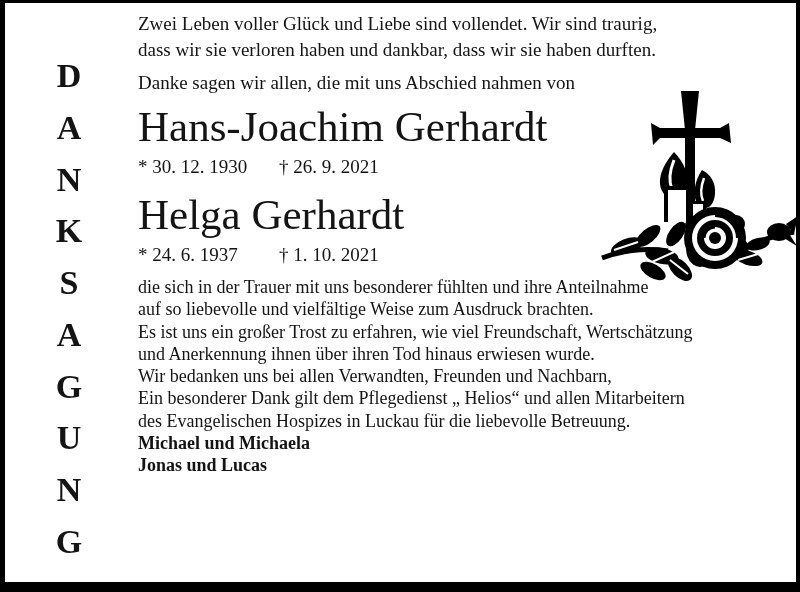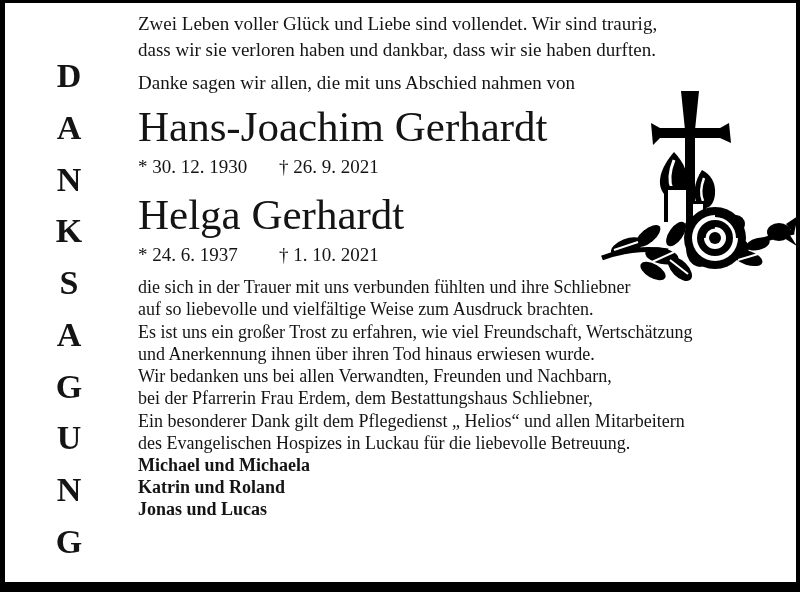--- a/index.html
+++ b/index.html
@@ -129,33 +129,31 @@
     <div class="dates-row">
       <span class="birth-date">* 30. 12. 1930</span><span class="death-date">† 26. 9. 2021</span>
     </div>
 
     <h1 class="deceased-name name-2">Helga Gerhardt</h1>
     <div class="dates-row">
       <span class="birth-date">* 24. 6. 1937</span><span class="death-date">† 1. 10. 2021</span>
     </div>
 
     <div class="body-block">
-      <div class="body-line">die sich in der Trauer mit uns verbunden fühlten und ihre Schliebner</div>
+      <div class="body-line">die sich in der Trauer mit uns besonderer fühlten und ihre Anteilnahme</div>
       <div class="body-line">auf so liebevolle und vielfältige Weise zum Ausdruck brachten.</div>
       <div class="body-line">Es ist uns ein großer Trost zu erfahren, wie viel Freundschaft, Wertschätzung</div>
       <div class="body-line">und Anerkennung ihnen über ihren Tod hinaus erwiesen wurde.</div>
       <div class="body-line">Wir bedanken uns bei allen Verwandten, Freunden und Nachbarn,</div>
-      <div class="body-line">bei der Pfarrerin Frau Erdem, dem Bestattungshaus Schliebner,</div>
       <div class="body-line">Ein besonderer Dank gilt dem Pflegedienst „ Helios“ und allen Mitarbeitern</div>
       <div class="body-line">des Evangelischen Hospizes in Luckau für die liebevolle Betreuung.</div>
     </div>
 
     <div class="family-block">
       <div class="family-line">Michael und Michaela</div>
-      <div class="family-line">Katrin und Roland</div>
       <div class="family-line">Jonas und Lucas</div>
     </div>
 
 
   </div>
 
   <svg class="illustration" viewBox="0 0 202 200" xmlns="http://www.w3.org/2000/svg" aria-hidden="true">
     <g fill="#000000" stroke="none">
 
       <polygon points="83,5 101,5 97,44 97,134 87,134 87,44"></polygon>

